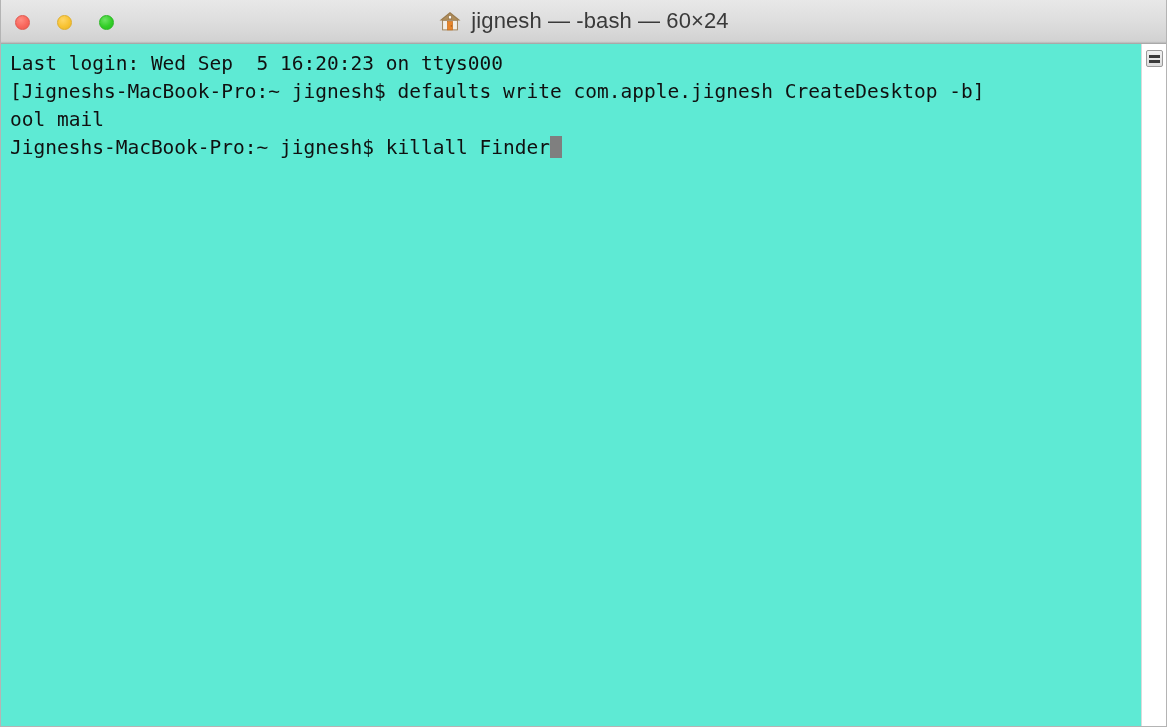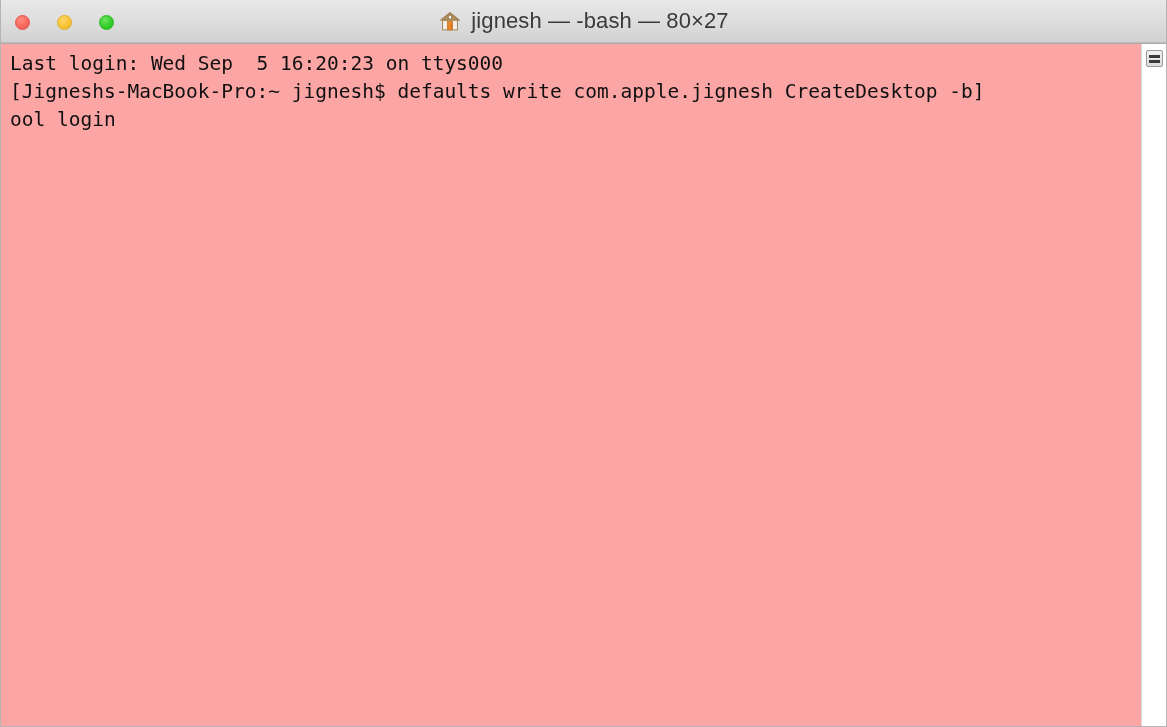--- a/index.html
+++ b/index.html
@@ -87,21 +87,21 @@
     font-size: 22px;
     color: #3a3a3a;
     letter-spacing: 0.1px;
     white-space: pre;
   }
 
   
   #terminal-body {
     position: relative;
     flex: 1 1 auto;
-    background: #fca5a5;
+    background: #5eead4;
     display: flex;
     overflow: hidden;
   }
 
   #terminal-screen {
     flex: 1 1 auto;
     padding: 6px 0 0 9px;
     box-sizing: border-box;
     overflow: hidden;
   }
@@ -170,29 +170,30 @@
     <div class="title-wrap">
       <svg id="home-icon" viewBox="0 0 24 24">
         <polygon points="12,3 22.5,11.5 1.5,11.5" fill="#9a7b4f"></polygon>
         <polygon points="12,4.6 20.3,11.3 3.7,11.3" fill="#b08e5c"></polygon>
         <rect x="4.6" y="11.3" width="14.8" height="9.6" fill="#f2efe7" stroke="#9a7b4f" stroke-width="0.9"></rect>
         <rect x="10.4" y="6.7" width="3.2" height="3.2" fill="#ffffff" stroke="#9a7b4f" stroke-width="0.8"></rect>
         <rect x="9.5" y="12.6" width="5" height="8.3" fill="#e8862a"></rect>
         <rect x="9.5" y="12.6" width="5" height="8.3" fill="none" stroke="#c76c17" stroke-width="0.7"></rect>
         <circle cx="13.3" cy="16.9" r="0.55" fill="#7a4a12"></circle>
       </svg>
-      <span id="window-title">jignesh — -bash — 80×27</span>
+      <span id="window-title">jignesh — -bash — 60×24</span>
     </div>
   </div>
 
   <div id="terminal-body">
     <div id="terminal-screen">
       <div class="term-line">Last login: Wed Sep  5 16:20:23 on ttys000</div>
       <div class="term-line">[Jigneshs-MacBook-Pro:~ jignesh$ defaults write com.apple.jignesh CreateDesktop -b]</div>
-      <div class="term-line">ool login</div>
+      <div class="term-line">ool mail</div>
+      <div class="term-line"><span>Jigneshs-MacBook-Pro:~ jignesh$ killall Finder</span><span class="cursor"></span></div>
     </div>
 
     <div id="scrollbar">
       <div id="scroll-thumb">
         <i></i>
         <i></i>
       </div>
     </div>
   </div>
 

